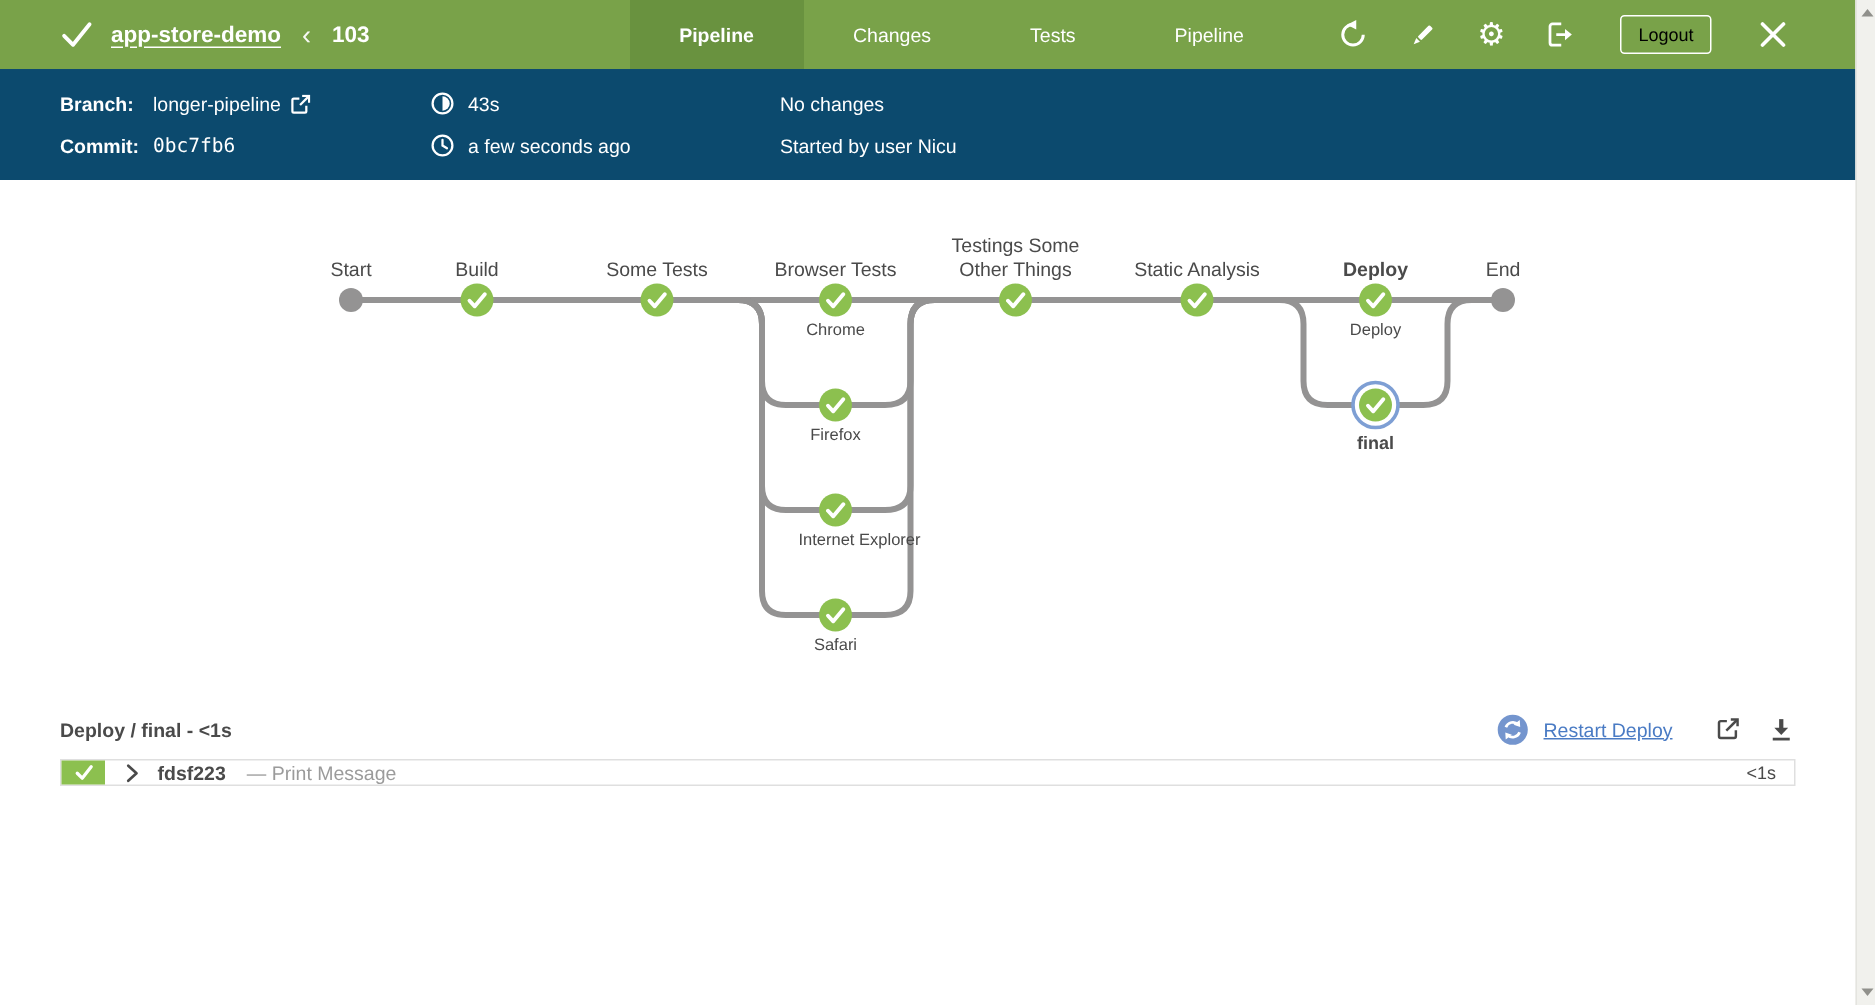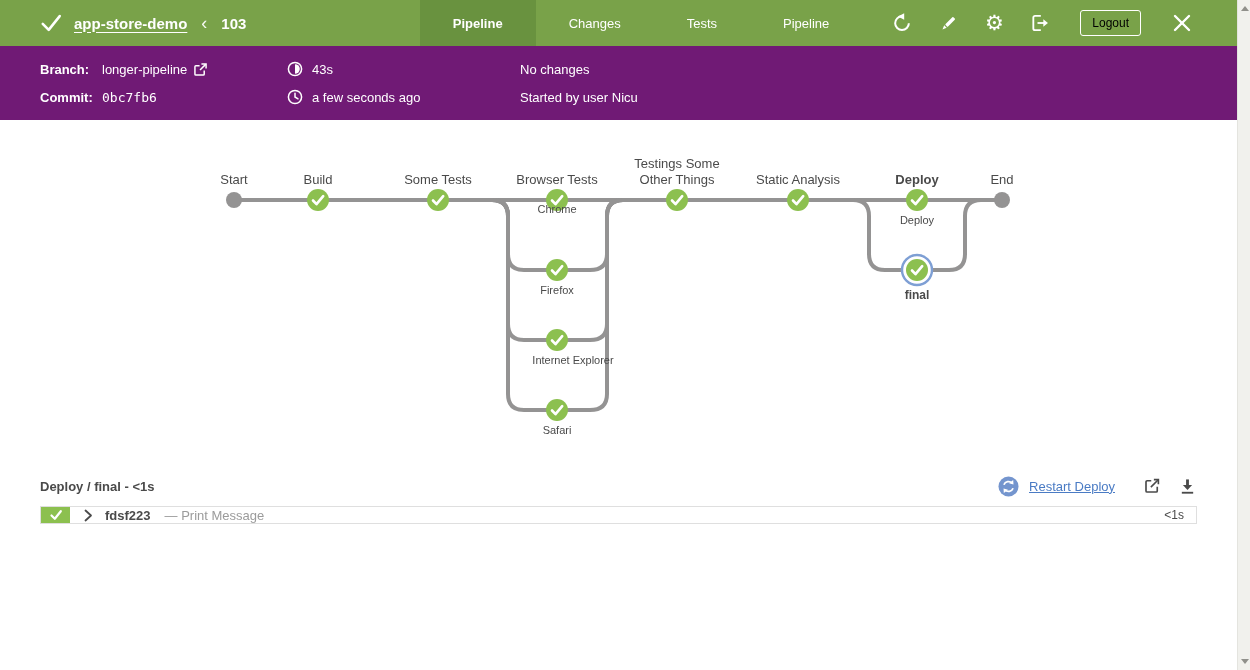--- a/index.html
+++ b/index.html
@@ -21,21 +21,21 @@
   .tb-icons { display:flex; align-items:center; gap:26px; margin-left:30px; }
   .tb-icon { width:20px; height:20px; display:flex; align-items:center; justify-content:center; cursor:pointer; }
   .gear-glyph { font-size:21px; line-height:20px; color:#fff;
                 font-family:"DejaVu Sans", sans-serif; }
   .logout-btn { border:1px solid #fff; border-radius:3px; background:transparent; color:#000000;
                 font-size:12px; padding:5px 11px; margin-left:30px; cursor:pointer;
                 font-family:"Liberation Sans", sans-serif; }
   .close-x { margin-left:32px; cursor:pointer; width:18px; height:18px; }
 
   
-  .subbar { height:74px; background:#701a75; color:#fff; display:flex; padding-left:40px; font-size:13px; }
+  .subbar { height:74px; background:#0c4a6e; color:#fff; display:flex; padding-left:40px; font-size:13px; }
   .sb-col { display:flex; flex-direction:column; justify-content:center; gap:8px; }
   .sb-col1 { width:247px; }
   .sb-col2 { width:233px; }
   .sb-row { display:flex; align-items:center; height:20px; }
   .sb-label { font-weight:bold; width:62px; }
   .mono { font-family:"DejaVu Sans Mono", monospace; font-size:13px; }
   .sb-ic { width:16px; height:16px; margin-right:9px; display:inline-flex; }
   .ext-ic { margin-left:7px; display:inline-flex; }
 
   
@@ -243,21 +243,21 @@
 
     <span class="stage-label" style="left:234px">Start</span>
     <span class="stage-label" style="left:318px">Build</span>
     <span class="stage-label" style="left:438px">Some Tests</span>
     <span class="stage-label" style="left:557px">Browser Tests</span>
     <span class="stage-label" style="left:677px">Testings Some Other Things</span>
     <span class="stage-label" style="left:798px">Static Analysis</span>
     <span class="stage-label bold" style="left:917px">Deploy</span>
     <span class="stage-label" style="left:1002px">End</span>
 
-    <span class="branch-label" style="left:557px; top:83px">Chrome</span>
+    <span class="branch-label" style="left:557px; top:94px">Chrome</span>
     <span class="branch-label" style="left:557px; top:164px">Firefox</span>
     <span class="branch-label" style="left:573px; top:234px">Internet Explorer</span>
     <span class="branch-label" style="left:557px; top:304px">Safari</span>
     <span class="branch-label" style="left:917px; top:94px">Deploy</span>
     <span class="branch-label bold" style="left:917px; top:168px">final</span>
   </div>
 
   <div class="detail">
     <div class="detail-head">
       <span class="detail-title">Deploy / final - &lt;1s</span>

